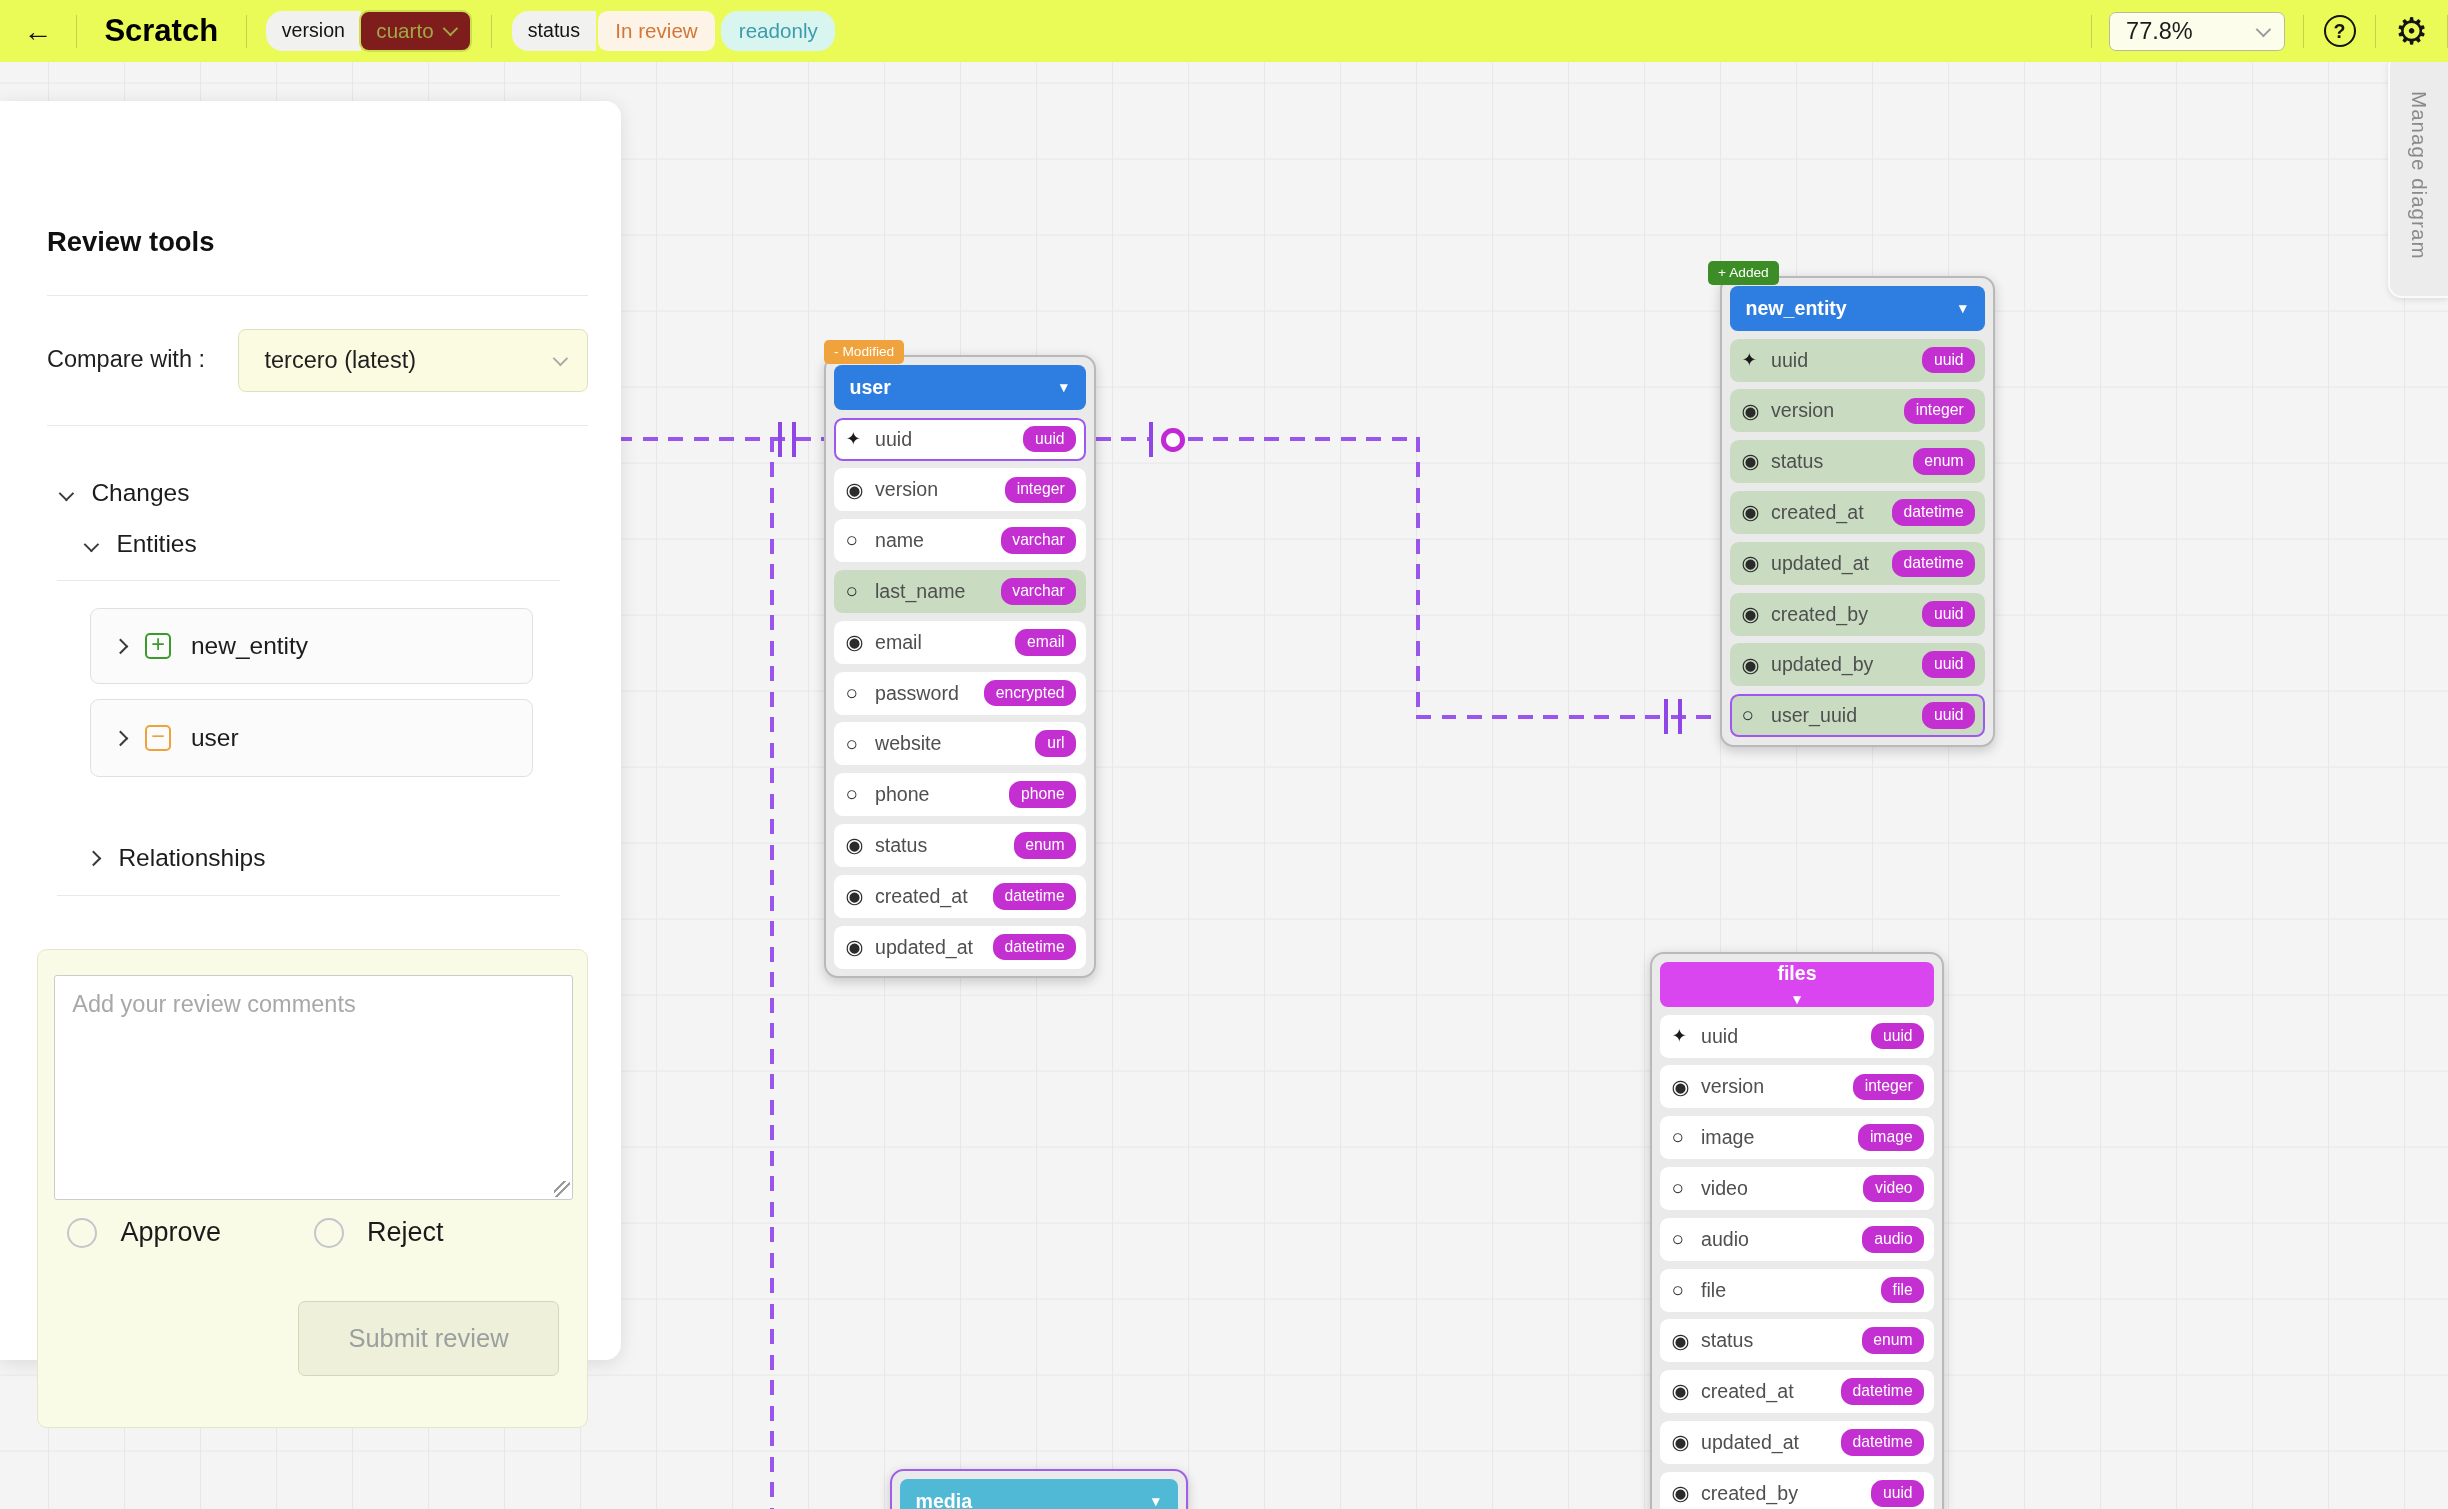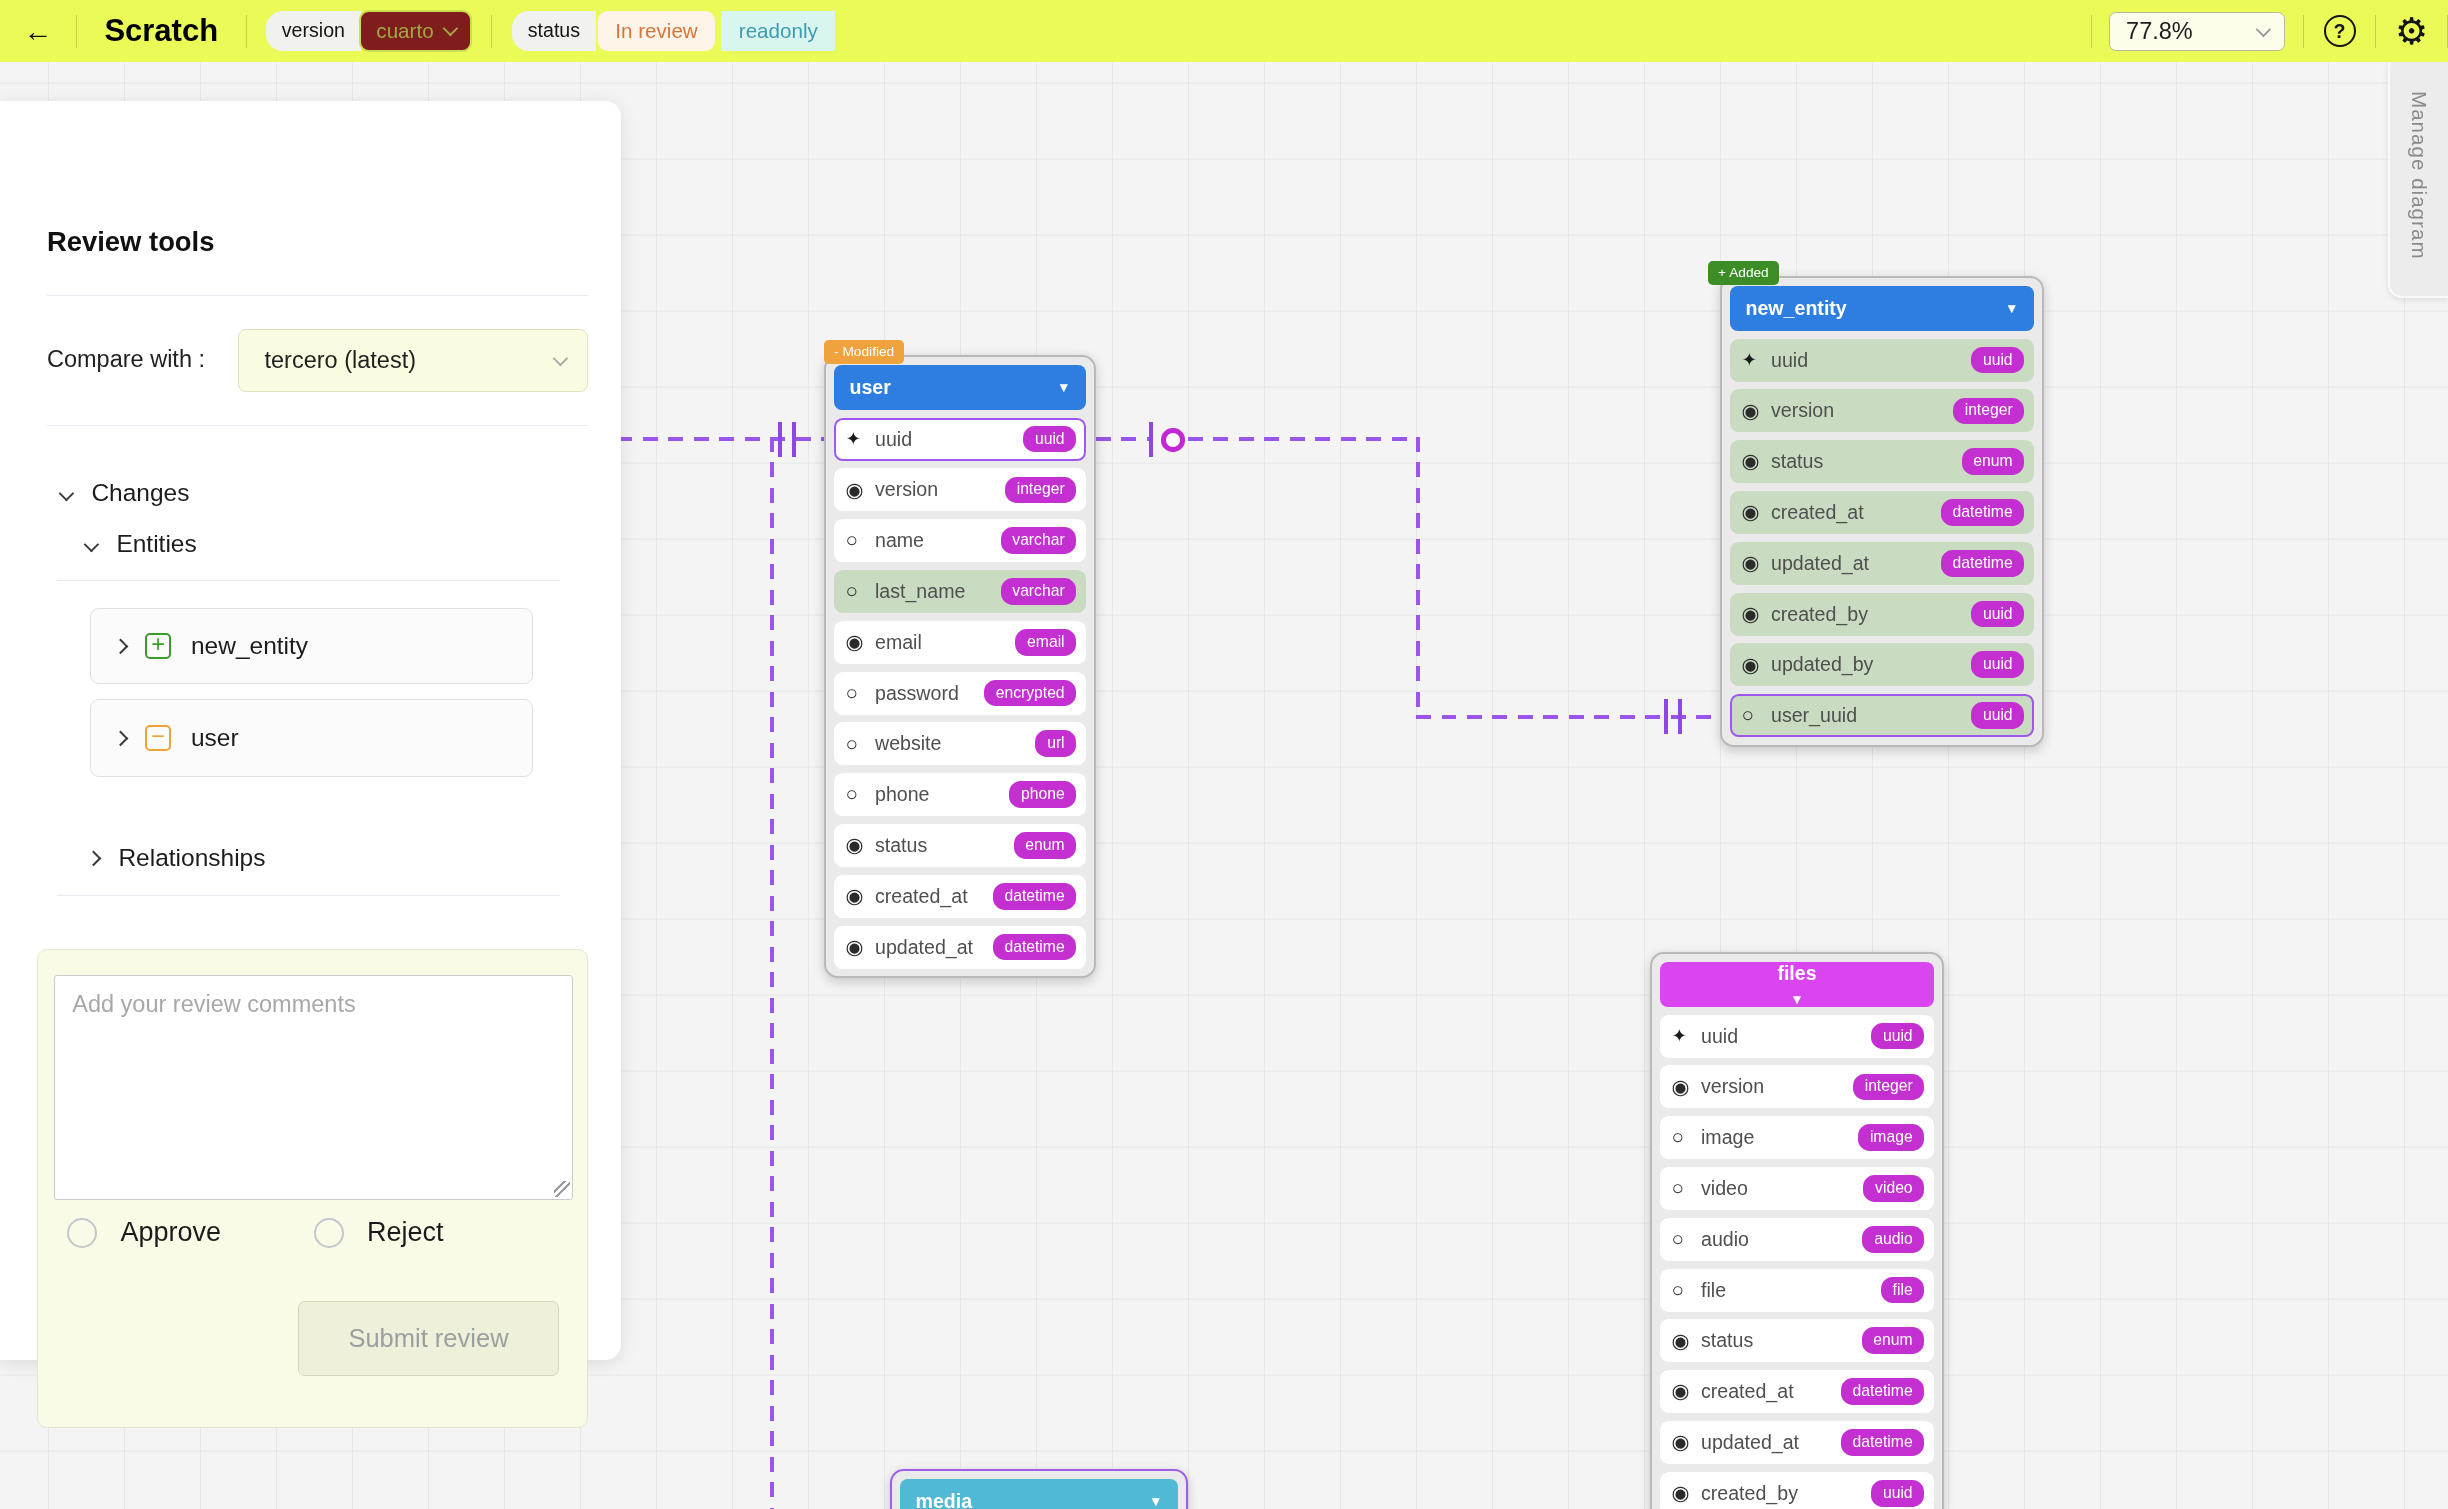--- a/index.html
+++ b/index.html
@@ -12,21 +12,21 @@
   .vdiv{ width:1px; height:33px; background:rgba(0,0,0,.16); flex:0 0 auto; }
   .back{ font-size:29px; font-weight:bold; color:#111; padding:0 23.5px; cursor:default; }
   .appname{ font-size:31px; font-weight:bold; color:#000000; padding:0 27.4px; }
   .grp{ display:flex; align-items:center; margin:0 19.6px; }
   .pill-label{ background:#f1f1ef; color:#141414; font-size:19.6px; padding:7.8px 15.7px 8.8px;
     border-radius:16.7px 0 0 16.7px; }
   .seg-version{ background:#7f1d1d; border:2px solid #ccdd4d; color:#a0a945; font-size:20.6px;
     padding:6.9px 13.7px 7.8px 15.7px; border-radius:9.8px; margin-left:-2px; display:flex; align-items:center; gap:11.8px; }
   .seg-version .chev{ border-color:#a0a945; margin-top:-3.9px; }
   .badge-inreview{ background:#fdf3e6; color:#d4763a; font-size:20.6px; padding:7.8px 17.6px 8.8px; border-radius:9.8px; }
-  .badge-readonly{ background:#d9f5f0; color:#3d9bae; font-size:20.6px; padding:7.8px 17.6px 8.8px; border-radius:1px; margin-left:5.9px; }
+  .badge-readonly{ background:#d9f5f0; color:#3d9bae; font-size:20.6px; padding:7.8px 17.6px 8.8px; border-radius:17px; margin-left:5.9px; }
   .spacer{ flex:1; }
   .zoombox{ width:176px; height:39px; background:#fcfdea; border:1px solid #b9bb9a; border-radius:6.9px;
     display:flex; align-items:center; justify-content:space-between; padding:0 15.7px; margin:0 17.6px; }
   .zoombox .zval{ font-size:23.5px; color:#1c1c1c; }
   .zoombox .chev{ border-color:#9a9a9a; margin-top:-3.9px; }
   .iconbtn{ width:71px; display:flex; justify-content:center; align-items:center; }
   .helpcircle{ width:32px; height:32px; border:2.5px solid #141414; border-radius:50%;
     display:flex; align-items:center; justify-content:center; font-size:19.6px; font-weight:bold; color:#141414; }
   .gear{ font-size:37px; color:#141414; line-height:1; }
   .chev{ display:inline-block; width:10.8px; height:10.8px; border-right:2.5px solid #3a3a3a;
@@ -181,21 +181,21 @@
           <span class="ficon">◉</span>
           <span class="fname">created_at</span>
           <span class="fbadge">datetime</span>
         </div>
         <div class="erow">
           <span class="ficon">◉</span>
           <span class="fname">updated_at</span>
           <span class="fbadge">datetime</span>
         </div>
       </div>
-      <div class="etable" style="left: 1720px; top: 214px; width: 324px;">
+      <div class="etable" style="left: 1720px; top: 214px; width: 275px;">
         <div class="tbadge addedb">+ Added</div>
         <div class="ehead" style="background: rgb(46, 125, 224);">
           <span>new_entity</span>
           <span class="tri">▼</span>
         </div>
         <div class="erow added">
           <span class="ficon key">✦</span>
           <span class="fname">uuid</span>
           <span class="fbadge">uuid</span>
         </div>

